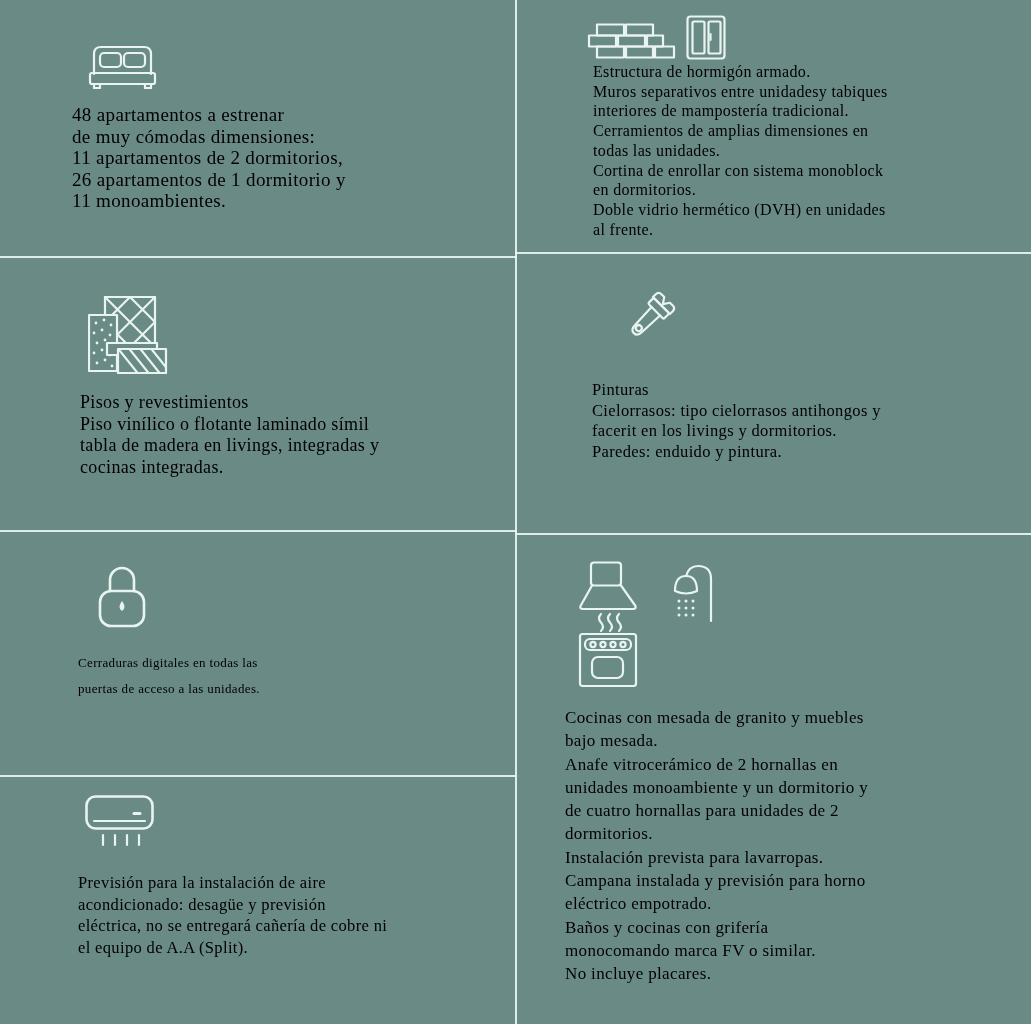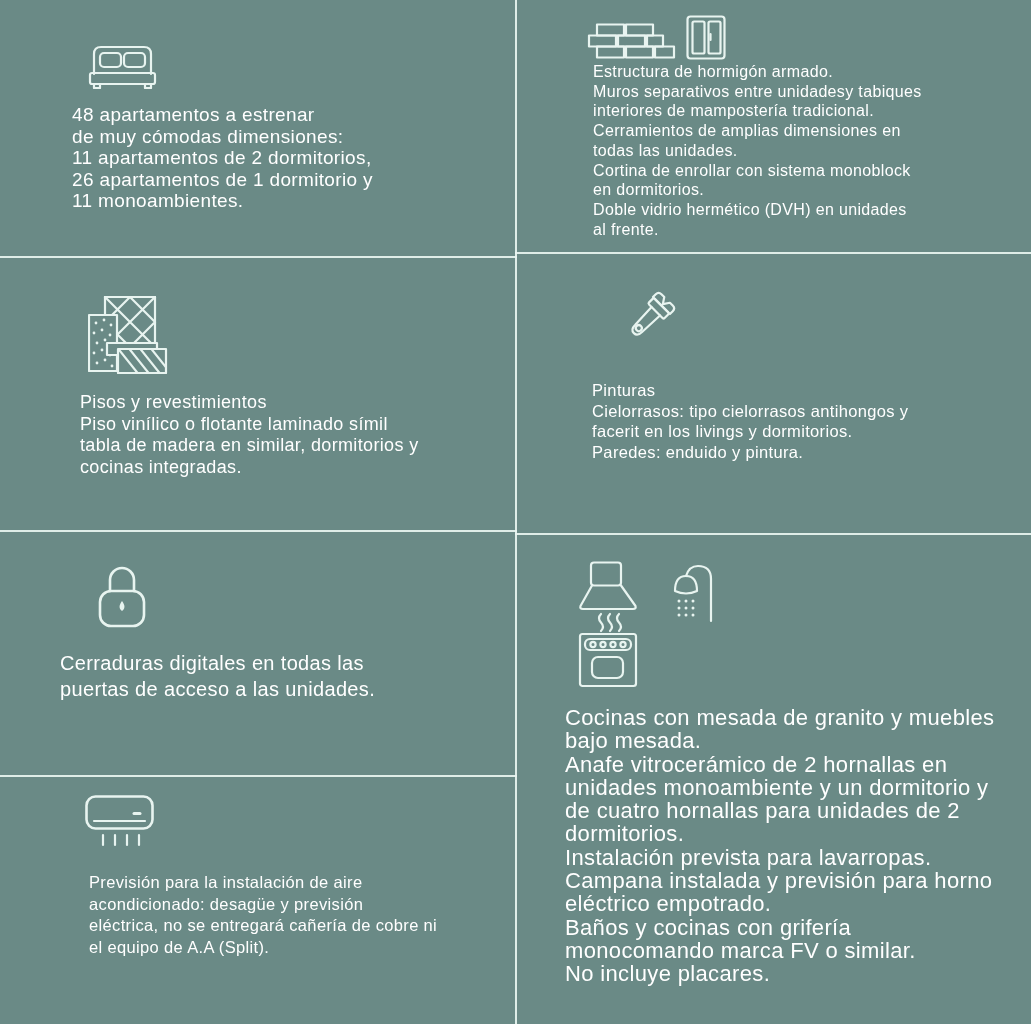--- a/index.html
+++ b/index.html
@@ -11,34 +11,35 @@
     font-family:"Liberation Sans", sans-serif;
     color:#d6e7e3;
   }
   .divider{position:absolute;background:#e9f5f1;opacity:.92;}
   .v{width:2px;}
   .h{height:2px;}
   .txt{
     position:absolute;
     white-space:pre-line;
     letter-spacing:.35px;
-    color:#ffffff;
+    color:#000000;
+    font-family:Liberation Serif, serif;
   }
   .icon{position:absolute;}
   .icon svg{display:block;stroke:#e8f4f0;fill:none;stroke-width:2.2;stroke-linecap:round;stroke-linejoin:round;}
   .icon svg .fillbg{fill:#6a8a86;}
   .icon svg .soliddot{fill:#e8f4f0;stroke:none;}
   
   .t-apartments{left:72px;top:104px;font-size:19px;line-height:21.5px;}
   .t-structure{left:593px;top:62px;font-size:16px;line-height:19.7px;}
   .t-floors{left:80px;top:392px;font-size:18px;line-height:21.5px;}
   .t-paint{left:592px;top:380px;font-size:16.5px;line-height:20.5px;}
-  .t-locks{left:60px;top:650px;font-size:20px;line-height:26px;}
-  .t-ac{left:78px;top:872px;font-size:16.5px;line-height:21.5px;margin-left:11px;}
-  .t-kitchen{left:565px;top:706px;font-size:22px;line-height:23.3px;}
+  .t-locks{left:78px;top:650px;font-size:13px;line-height:26px;}
+  .t-ac{left:78px;top:872px;font-size:16.5px;line-height:21.5px;}
+  .t-kitchen{left:565px;top:706px;font-size:17px;line-height:23.3px;}
 </style>
 </head>
 <body>
 
 <div class="canvas">
 
   <div class="divider v" style="left:515px;top:0;height:1024px;"></div>
   <div class="divider h" style="left:0;top:256px;width:517px;"></div>
   <div class="divider h" style="left:0;top:530px;width:517px;"></div>
   <div class="divider h" style="left:0;top:775px;width:517px;"></div>
@@ -129,21 +130,21 @@
         <rect class="fillbg" x="19" y="47" width="50" height="12"></rect>
 
         <rect class="fillbg" x="30" y="53" width="48" height="24"></rect>
         <g clip-path="url(#stripeclip)">
           <path d="M28,50 L52,80 M39,50 L63,80 M50,50 L74,80 M61,50 L85,80"></path>
         </g>
       </svg>
     </div>
     <div class="txt t-floors">Pisos y revestimientos
 Piso vinílico o flotante laminado símil
-tabla de madera en similar, dormitorios y
+tabla de madera en livings, integradas y
 cocinas integradas.</div>
   </div>
 
   <div>
     <div class="icon" style="left:613px;top:286px;">
       <svg width="70" height="72" viewBox="0 0 70 72">
         <g transform="rotate(45 35 33)">
 
           <path d="M23,14 L23,10 Q23,6 27,6 L31,6 L35,12 L39,6 L43,6 Q47,6 47,10 L47,14 Z"></path>
 

